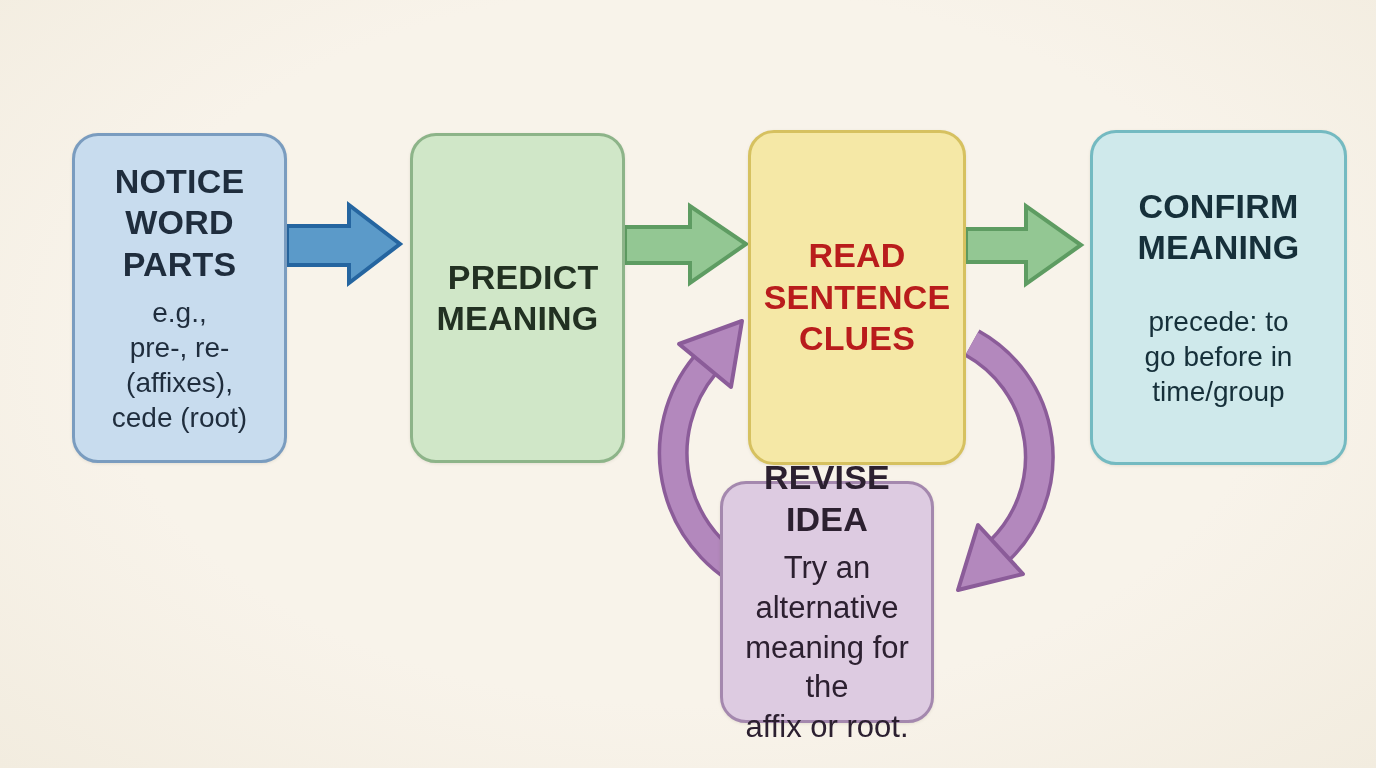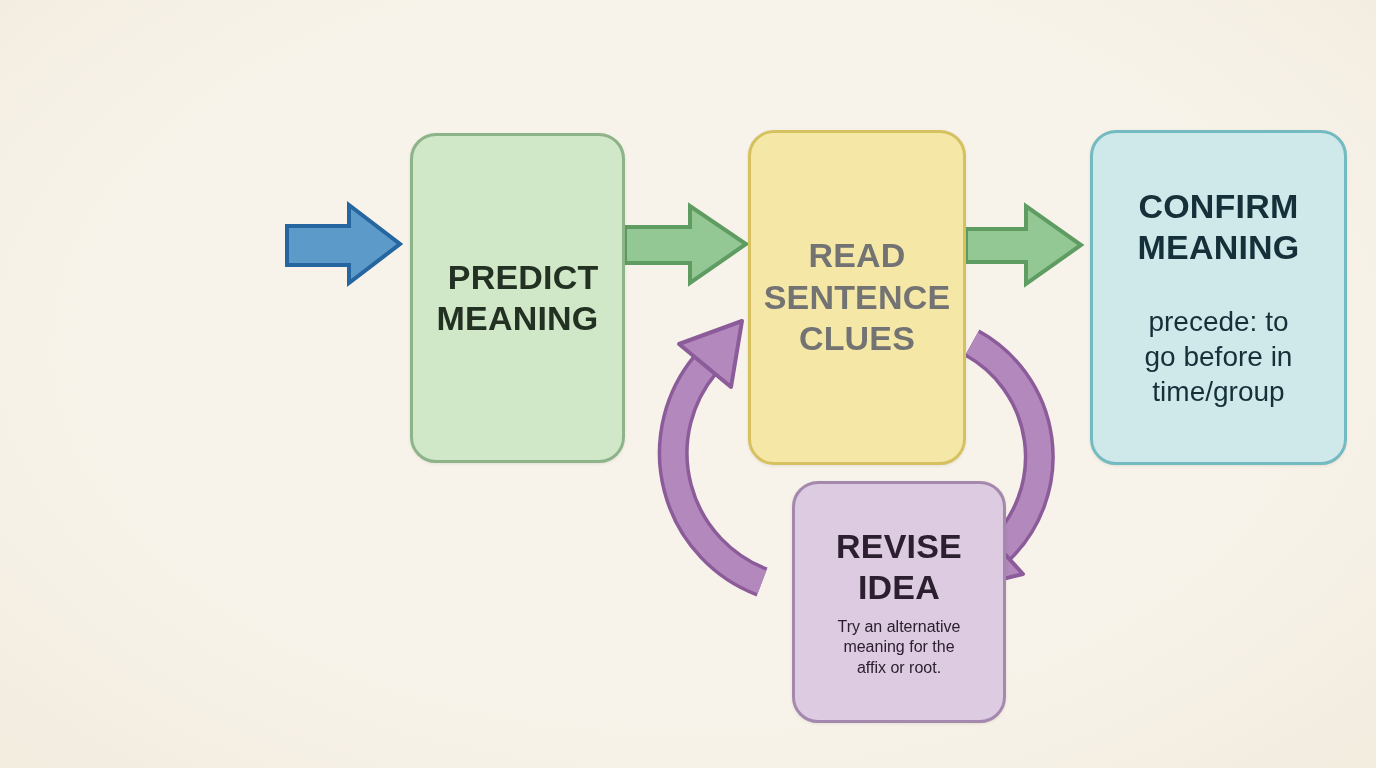--- a/index.html
+++ b/index.html
@@ -44,22 +44,22 @@
     font-size: 28px;
     line-height: 1.25;
     font-weight: 500;
     white-space: pre-line;
   }
   
   .s1 { left: 72px;   top: 133px; width: 215px; height: 330px; gap: 10px; }
   .s2 { left: 410px;  top: 133px; width: 215px; height: 330px; gap: 46px; }
   .s3 { left: 748px;  top: 130px; width: 218px; height: 335px; gap: 8px;  }
   .s4 { left: 1090px; top: 130px; width: 257px; height: 335px; gap: 36px; }
-  .s5 { left: 792px;  top: 481px; width: 214px; height: 242px; gap: 8px;  }
-  .s5 .body { font-size: 16px; line-height: 1.28; }
+  .s5 { left: 720px;  top: 481px; width: 214px; height: 242px; gap: 8px;  }
+  .s5 .body { font-size: 31px; line-height: 1.28; }
 </style>
 </head>
 <body>
 
 <div class="stage" style="background-color: rgb(246, 241, 231);">
 
   <svg class="arrow-layer" viewBox="0 0 1376 768">
 
     <g>
       <polygon points="287,226 349,226 349,205 400,244 349,283 349,265 287,265" stroke-width="4" fill="#5b9ac9" stroke="#2565a0"></polygon>
@@ -79,27 +79,36 @@
       <polygon points="742,321 731,387 679,344" stroke-width="4" stroke-linejoin="round" fill="#b388bd" stroke="#8b5c99"></polygon>
     </g>
 
     <g>
       <path d="M 972 343 A 130 130 0 0 1 1000 550" fill="none" stroke-width="31" stroke="#8b5c99"></path>
       <path d="M 972 343 A 130 130 0 0 1 1000 550" fill="none" stroke-width="24" stroke="#b388bd"></path>
       <polygon points="958,590 1023,574 978,525" stroke-width="4" stroke-linejoin="round" fill="#b388bd" stroke="#8b5c99"></polygon>
     </g>
   </svg>
 
+  <div class="box s1" style="background-color: rgb(200, 220, 238); border-color: rgb(122, 156, 191); color: rgb(31, 45, 61);">
+    <div class="heading">NOTICE
+WORD
+PARTS</div>
+    <div class="body">e.g.,
+pre-, re-
+(affixes),
+cede (root)</div>
+  </div>
 
   <div class="box s2" style="background-color: rgb(208, 231, 200); border-color: rgb(141, 180, 137); color: rgb(34, 49, 34); text-align: right;">
     <div class="heading">PREDICT
 MEANING</div>
   </div>
 
-  <div class="box s3" style="background-color: rgb(245, 232, 166); border-color: rgb(214, 193, 96); color: #737373;">
+  <div class="box s3" style="background-color: rgb(245, 232, 166); border-color: rgb(214, 193, 96); color: #b91c1c;">
     <div class="heading">READ
 SENTENCE
 CLUES</div>
   </div>
 
   <div class="box s4" style="background-color: rgb(207, 233, 235); border-color: rgb(116, 186, 193); color: rgb(22, 48, 58);">
     <div class="heading">CONFIRM
 MEANING</div>
     <div class="body">precede: to
 go before in

